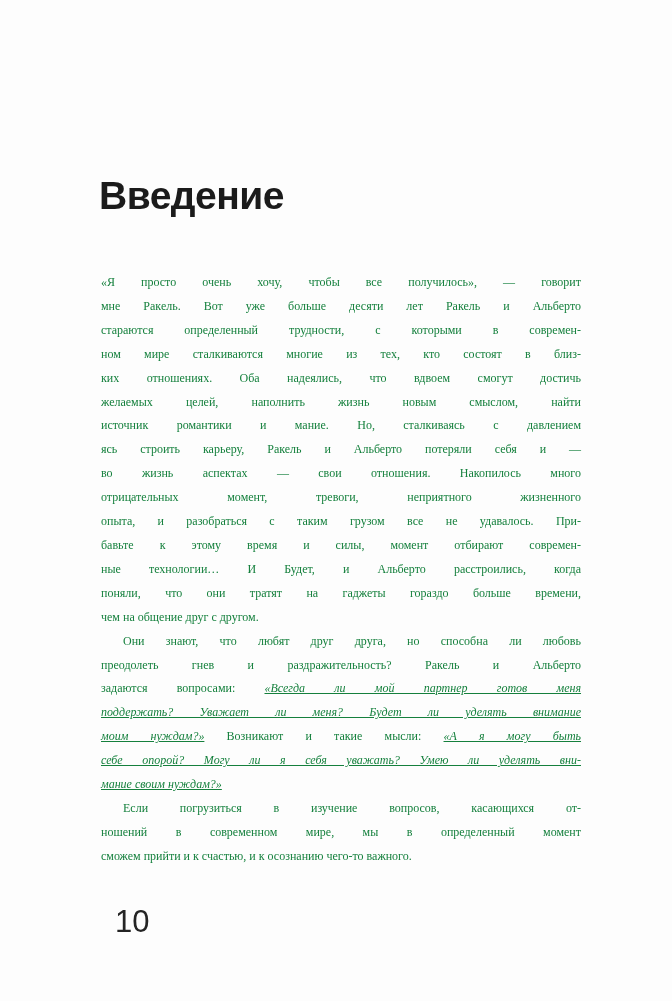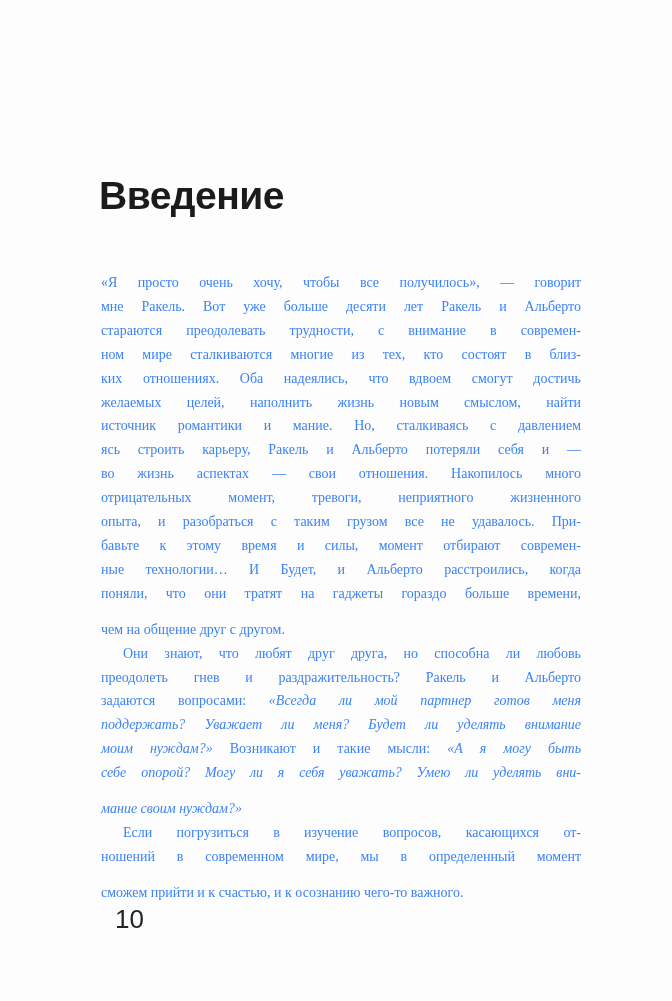--- a/index.html
+++ b/index.html
@@ -21,51 +21,51 @@
     line-height: 1;
     letter-spacing: -0.5px;
     color: #1b1b1b;
     white-space: nowrap;
   }
   .body-text {
     position: absolute;
     left: 101px;
     top: 271px;
     width: 480px;
-    font-size: 14px;
+    font-size: 12px;
     line-height: 23.9px;
-    color: #3b82f6;
+    color: #15803d;
   }
   .line {
     text-align: justify;
     text-align-last: justify;
   }
-  .line.last { text-align-last: left; margin-top: 12px; }
+  .line.last { text-align-last: left; }
   .line.indent { text-indent: 22px; }
-  .em { font-style: italic; }
+  .em { font-style: italic; text-decoration: underline; }
   .page-number {
     position: absolute;
     left: 115px;
     top: 906px;
     font-family: "Liberation Sans", sans-serif;
-    font-size: 26px;
+    font-size: 31px;
     line-height: 1;
     color: #242424;
   }
 </style>
 </head>
 <body>
 
 <div class="page">
   <h1 class="chapter-title">Введение</h1>
 
   <div class="body-text">
       <div class="line"><span>«Я просто очень хочу, чтобы все получилось», — говорит</span></div>
       <div class="line"><span>мне Ракель. Вот уже больше десяти лет Ракель и Альберто</span></div>
-      <div class="line"><span>стараются преодолевать трудности, с внимание в современ-</span></div>
+      <div class="line"><span>стараются определенный трудности, с которыми в современ-</span></div>
       <div class="line"><span>ном мире сталкиваются многие из тех, кто состоят в близ-</span></div>
       <div class="line"><span>ких отношениях. Оба надеялись, что вдвоем смогут достичь</span></div>
       <div class="line"><span>желаемых целей, наполнить жизнь новым смыслом, найти</span></div>
       <div class="line"><span>источник романтики и мание. Но, сталкиваясь с давлением</span></div>
       <div class="line"><span>ясь строить карьеру, Ракель и Альберто потеряли себя и —</span></div>
       <div class="line"><span>во жизнь аспектах — свои отношения. Накопилось много</span></div>
       <div class="line"><span>отрицательных момент, тревоги, неприятного жизненного</span></div>
       <div class="line"><span>опыта, и разобраться с таким грузом все не удавалось. При-</span></div>
       <div class="line"><span>бавьте к этому время и силы, момент отбирают современ-</span></div>
       <div class="line"><span>ные технологии… И Будет, и Альберто расстроились, когда</span></div>

